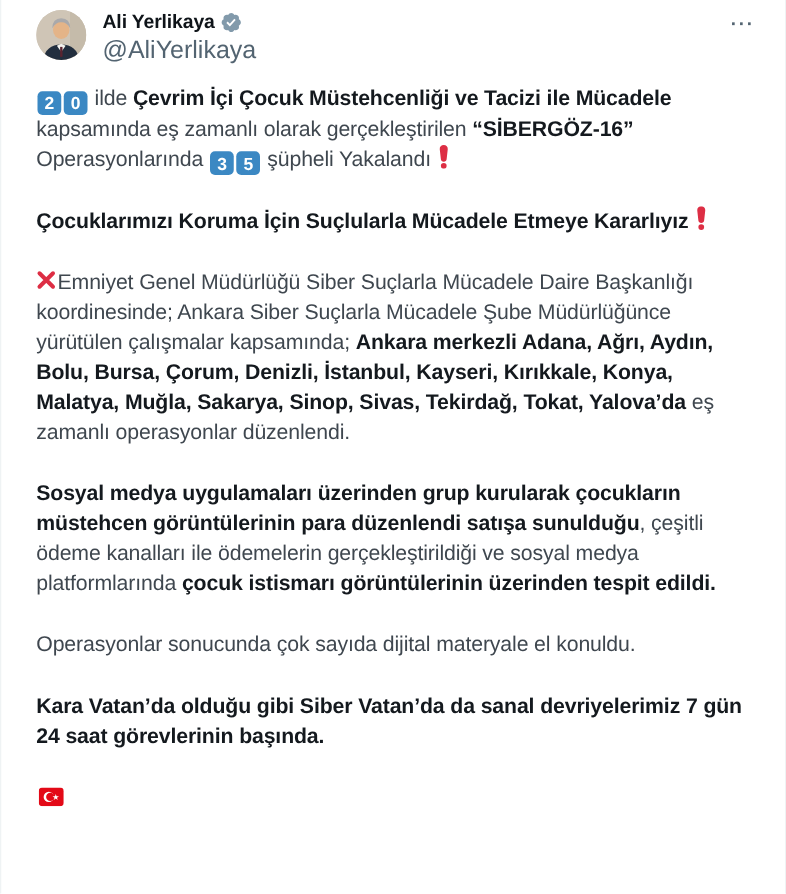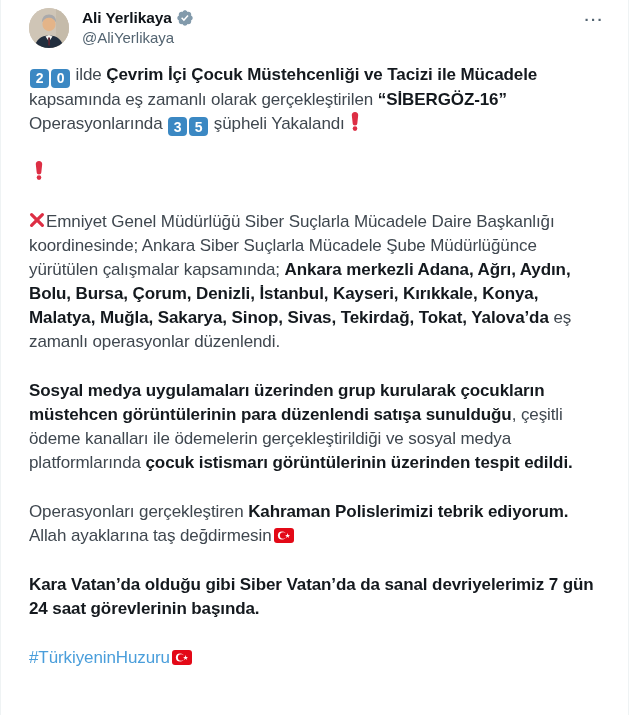--- a/index.html
+++ b/index.html
@@ -16,21 +16,21 @@
   }
   .header{display:flex;align-items:flex-start;}
   .avatar{
     width:40px;height:40px;border-radius:50%;overflow:hidden;flex:none;cursor:pointer;
     background:#cfc5b6;
   }
   .names{margin-left:13px;padding-top:1px;}
   .name-row{display:flex;align-items:center;gap:4px;cursor:pointer;}
   .display-name{font-weight:700;font-size:15.5px;color:#0f1419;letter-spacing:-0.1px;}
   .badge{display:inline-flex;}
-  .handle{font-size:15px;color:#536471;margin-top:2px;}
+  .handle{font-size:20px;color:#536471;margin-top:2px;}
   .more-button{
     position:absolute;top:8px;right:20px;
     color:#536471;font-size:15px;font-weight:700;letter-spacing:1.5px;
     cursor:pointer;line-height:1;padding:4px;
   }
   .body{
     margin-top:15px;
     font-size:17px;
     line-height:24px;
     color:#3f474f;
@@ -83,35 +83,30 @@
     </div>
   </div>
 
   <div class="more-button">···</div>
 
   <div class="body" id="tweet-body">
       <p><span class="keycap">2</span><span class="keycap">0</span><span class="seg-text"> ilde </span><span class="seg-bold">Çevrim İçi Çocuk Müstehcenliği ve Tacizi ile Mücadele</span><span class="seg-text"> kapsamında eş zamanlı olarak gerçekleştirilen </span><span class="seg-bold">“SİBERGÖZ-16”</span><span class="seg-text"> Operasyonlarında </span><span class="keycap">3</span><span class="keycap">5</span><span class="seg-text"> şüpheli Yakalandı</span><span class="emoji emoji-excl"><svg width="12" height="19" viewBox="0 0 12 19">
             <path fill="#dd2e44" d="M6 0c2 0 3.4 1.5 3.2 3.3l-.9 8.1c-.1 1.2-1 2-2.3 2s-2.2-.8-2.3-2L2.8 3.3C2.6 1.5 4 0 6 0z"></path>
             <circle cx="6" cy="16.6" r="2.3" fill="#dd2e44"></circle>
           </svg></span></p>
-      <p><span class="emoji emoji-excl"><svg width="12" height="19" viewBox="0 0 12 19">
+      <p><span class="seg-bold">Çocuklarımızı Koruma İçin Suçlularla Mücadele Etmeye Kararlıyız</span><span class="emoji emoji-excl"><svg width="12" height="19" viewBox="0 0 12 19">
             <path fill="#dd2e44" d="M6 0c2 0 3.4 1.5 3.2 3.3l-.9 8.1c-.1 1.2-1 2-2.3 2s-2.2-.8-2.3-2L2.8 3.3C2.6 1.5 4 0 6 0z"></path>
             <circle cx="6" cy="16.6" r="2.3" fill="#dd2e44"></circle>
           </svg></span></p>
       <p><span class="emoji emoji-cross"><svg width="16" height="16" viewBox="0 0 16 16">
             <path stroke="#dd2e44" stroke-width="3.2" stroke-linecap="round" d="M2.6 2.6l10.8 10.8M13.4 2.6L2.6 13.4"></path>
           </svg></span><span class="seg-text">Emniyet Genel Müdürlüğü Siber Suçlarla Mücadele Daire Başkanlığı koordinesinde; Ankara Siber Suçlarla Mücadele Şube Müdürlüğünce yürütülen çalışmalar kapsamında; </span><span class="seg-bold">Ankara merkezli Adana, Ağrı, Aydın, Bolu, Bursa, Çorum, Denizli, İstanbul, Kayseri, Kırıkkale, Konya, Malatya, Muğla, Sakarya, Sinop, Sivas, Tekirdağ, Tokat, Yalova’da</span><span class="seg-text"> eş zamanlı operasyonlar düzenlendi.</span></p>
       <p><span class="seg-bold">Sosyal medya uygulamaları üzerinden grup kurularak çocukların müstehcen görüntülerinin para düzenlendi satışa sunulduğu</span><span class="seg-text">, çeşitli ödeme kanalları ile ödemelerin gerçekleştirildiği ve sosyal medya platformlarında </span><span class="seg-bold">çocuk istismarı görüntülerinin üzerinden tespit edildi.</span></p>
-      <p><span class="seg-text">Operasyonları gerçekleştiren </span><span class="seg-bold">Kahraman Polislerimizi tebrik ediyorum.</span><span class="seg-text"> Allah ayaklarına taş değdirmesin</span><span class="emoji emoji-flag"><svg width="20" height="15" viewBox="0 0 20 15">
-            <rect width="20" height="15" rx="3" fill="#e30917"></rect>
-            <circle cx="8" cy="7.5" r="4.1" fill="#ffffff"></circle>
-            <circle cx="9.2" cy="7.5" r="3.3" fill="#e30917"></circle>
-            <path fill="#ffffff" d="M13.6 5.1l.62 1.85h1.95l-1.58 1.17.6 1.87-1.59-1.15-1.59 1.15.6-1.87-1.58-1.17h1.95z"></path>
-          </svg></span></p>
+      <p><span class="seg-text">Operasyonlar sonucunda çok sayıda dijital materyale el konuldu.</span></p>
       <p><span class="seg-bold">Kara Vatan’da olduğu gibi Siber Vatan’da da sanal devriyelerimiz 7 gün 24 saat görevlerinin başında.</span></p>
-      <p><a class="hashtag" href="#">#TürkiyeninHuzuru</a><span class="emoji emoji-flag"><svg width="20" height="15" viewBox="0 0 20 15">
+      <p><span class="emoji emoji-flag"><svg width="20" height="15" viewBox="0 0 20 15">
             <rect width="20" height="15" rx="3" fill="#e30917"></rect>
             <circle cx="8" cy="7.5" r="4.1" fill="#ffffff"></circle>
             <circle cx="9.2" cy="7.5" r="3.3" fill="#e30917"></circle>
             <path fill="#ffffff" d="M13.6 5.1l.62 1.85h1.95l-1.58 1.17.6 1.87-1.59-1.15-1.59 1.15.6-1.87-1.58-1.17h1.95z"></path>
           </svg></span></p>
     </div>
 </div>
 
 </body></html>

